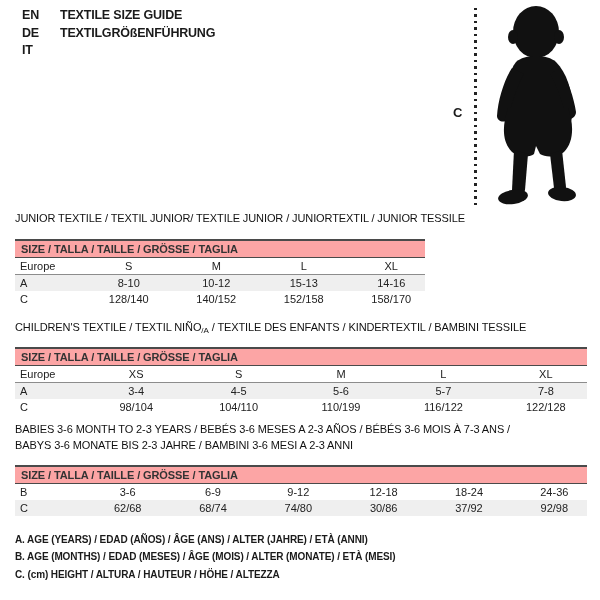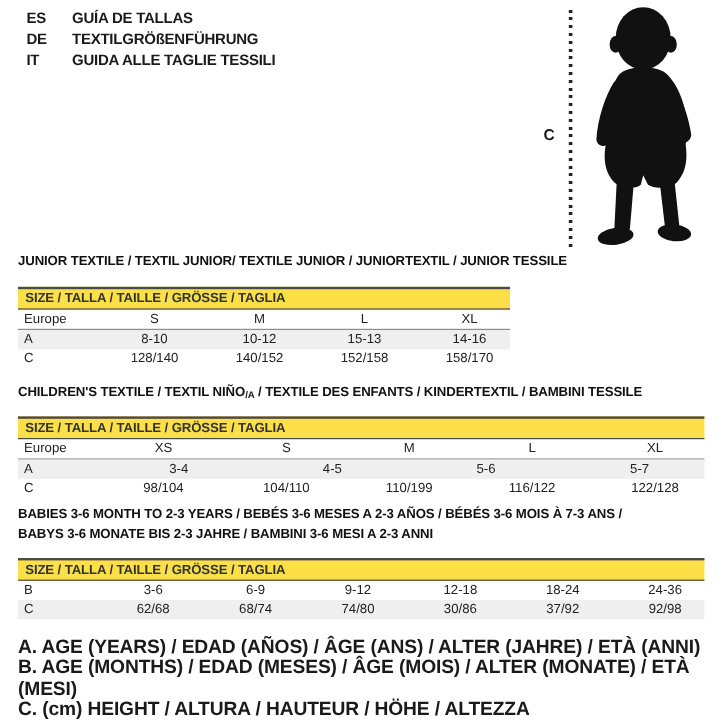--- a/index.html
+++ b/index.html
@@ -14,54 +14,53 @@
   .lang-code{width:38px;}
   
   .measure-line{
     position:absolute;left:474px;top:8px;width:2.5px;height:200px;
     background:repeating-linear-gradient(to bottom,#222 0 2.5px,transparent 2.5px 6.5px);
   }
   .measure-label{position:absolute;left:453px;top:105px;font-weight:700;font-size:13px;}
   .baby-figure{position:absolute;left:486px;top:4px;width:112px;height:206px;}
   
   .sec-title{
-    position:absolute;left:15px;font-weight:700;font-size:11px;color:#111;
+    position:absolute;left:15px;font-weight:400;font-size:11px;color:#111;
     letter-spacing:-0.1px;line-height:16px;white-space:nowrap;
   }
   .sub{font-size:8px;vertical-align:-2px;}
   
   .table{position:absolute;left:15px;font-size:11px;color:#222;}
   .bar{
-    height:14px;line-height:14px;background:#fde047;
+    height:14px;line-height:14px;background:#fca5a5;
     border-top:2px solid #4a4a4a;border-bottom:1px solid #4a4a4a;
     padding:1px 0 1px 6px;font-weight:700;color:#333;letter-spacing:-0.1px;
   }
   .row{display:flex;height:16px;line-height:16px;gap:20px;}
   .row.head{border-bottom:1px solid #8c8c8c;}
   .row.shade{background:#efefef;}
   .cell{flex:1;text-align:center;}
   .cell.label{flex:0 0 55px;text-align:left;padding-left:5px;}
   
-  .footnotes{position:absolute;left:15px;top:531px;font-weight:700;font-size:16px;line-height:17.3px;letter-spacing:-0.1px;}
+  .footnotes{position:absolute;left:15px;top:531px;font-weight:700;font-size:10px;line-height:17.3px;letter-spacing:-0.1px;}
 </style>
 </head>
 <body>
 
 <div class="langs">
   <div class="lang-row">
-    <span class="lang-code">ES</span>
-    <span>GUÍA DE TALLAS</span>
+    <span class="lang-code">EN</span>
+    <span>TEXTILE SIZE GUIDE</span>
   </div>
   <div class="lang-row">
     <span class="lang-code">DE</span>
     <span>TEXTILGRÖßENFÜHRUNG</span>
   </div>
   <div class="lang-row">
     <span class="lang-code">IT</span>
-    <span>GUIDA ALLE TAGLIE TESSILI</span>
   </div>
 </div>
 
 <div class="measure-line"></div>
 <div class="measure-label">C</div>
 <svg class="baby-figure" viewBox="0 0 112 206" xmlns="http://www.w3.org/2000/svg">
   <g fill="#111111">
     <ellipse cx="50" cy="28" rx="23" ry="26"></ellipse>
     <ellipse cx="27" cy="33" rx="5" ry="7"></ellipse>
     <ellipse cx="73" cy="33" rx="5" ry="7"></ellipse>
@@ -112,20 +111,21 @@
     <div class="cell">M</div>
     <div class="cell">L</div>
     <div class="cell">XL</div>
   </div>
   <div class="row shade">
     <div class="cell label">A</div>
     <div class="cell">3-4</div>
     <div class="cell">4-5</div>
     <div class="cell">5-6</div>
     <div class="cell">5-7</div>
+    <div class="cell">7-8</div>
   </div>
   <div class="row">
     <div class="cell label">C</div>
     <div class="cell">98/104</div>
     <div class="cell">104/110</div>
     <div class="cell">110/199</div>
     <div class="cell">116/122</div>
     <div class="cell">122/128</div>
   </div>
 </div>

